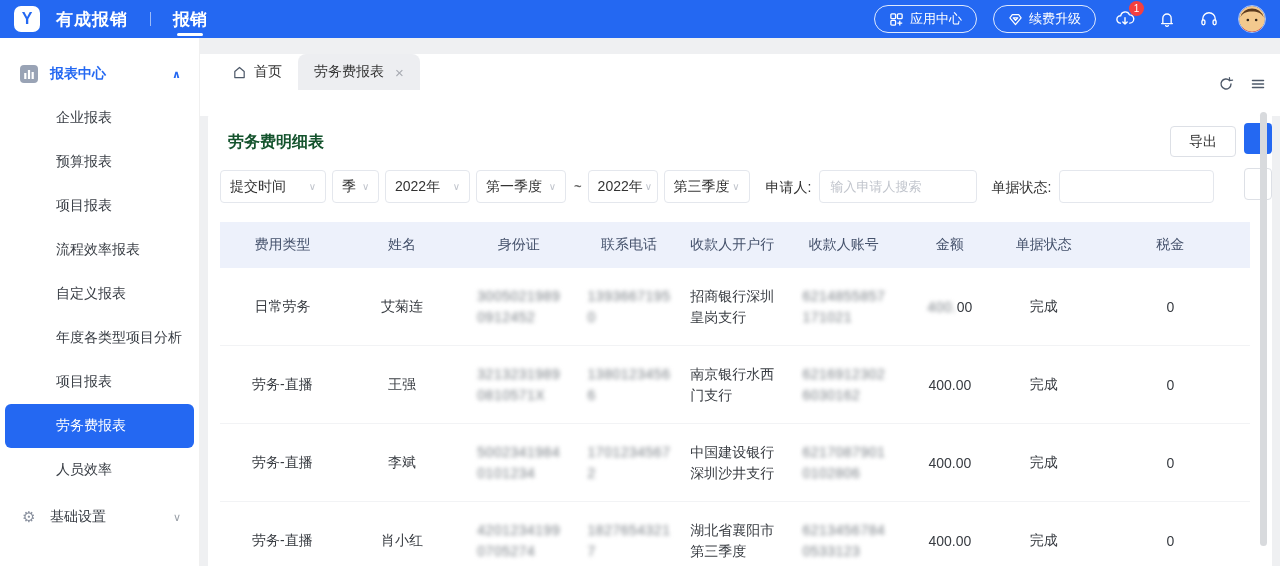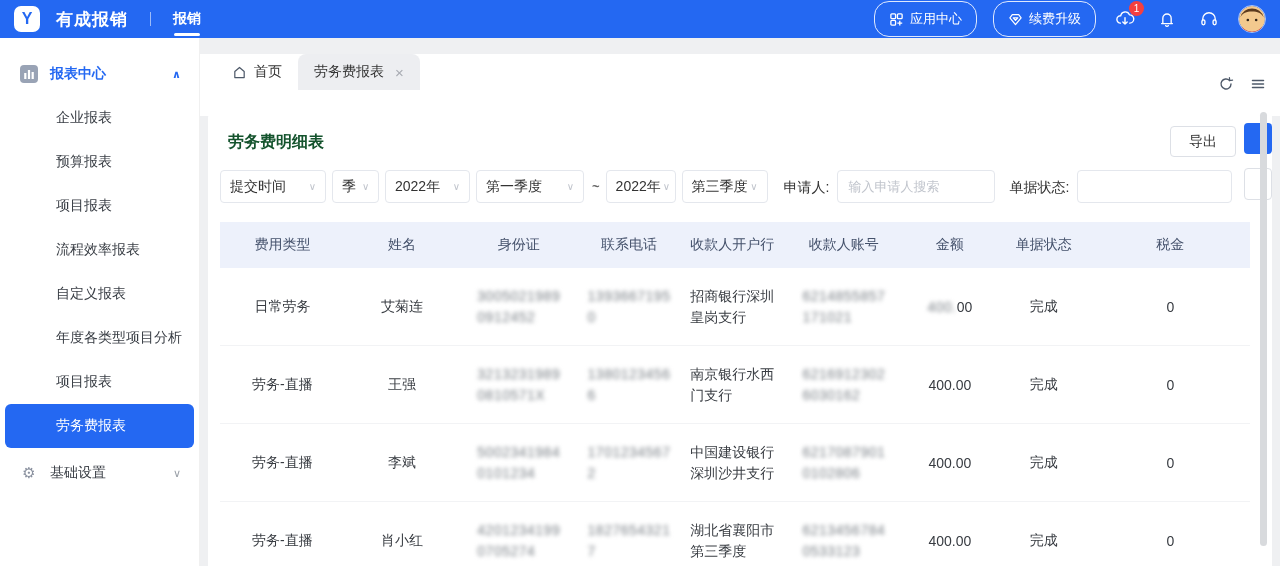--- a/index.html
+++ b/index.html
@@ -7,24 +7,24 @@
     font-family:"Liberation Sans","DejaVu Sans",sans-serif; }
   .root { position:relative; width:1280px; height:566px; }
 
   
   .topbar { position:absolute; left:0; top:0; width:1280px; height:38px; background:#2468f2;
     display:flex; align-items:center; padding:0 14px; color:#fff; }
   .logo { width:26px; height:26px; background:#fff; border-radius:7px; display:flex;
     align-items:center; justify-content:center; color:#2468f2; font-weight:bold; font-size:16px; }
   .brand { font-size:17px; font-weight:bold; margin-left:16px; letter-spacing:1px; }
   .tb-divider { width:1px; height:14px; background:rgba(255,255,255,.55); margin:0 22px; }
-  .nav-item { position:relative; font-size:14px; font-weight:bold; height:40px; display:flex; align-items:center; cursor:pointer; }
+  .nav-item { position:relative; font-size:17px; font-weight:bold; height:40px; display:flex; align-items:center; cursor:pointer; }
   .nav-item .underline { position:absolute; left:50%; transform:translateX(-50%); bottom:3px; width:26px; height:3px; background:#fff; border-radius:2px; }
   .tb-spacer { flex:1; }
-  .pill { display:flex; align-items:center; gap:6px; height:36px; padding:0 14px; border:1px solid rgba(255,255,255,.85);
+  .pill { display:flex; align-items:center; gap:6px; height:28px; padding:0 14px; border:1px solid rgba(255,255,255,.85);
     border-radius:15px; background:transparent; color:#fff; font-size:13px; margin-left:16px; cursor:pointer; white-space:nowrap; }
   .tb-ic { position:relative; width:26px; height:26px; display:flex; align-items:center; justify-content:center; margin-left:16px; cursor:pointer; }
   .badge { position:absolute; top:-5px; right:-6px; min-width:15px; height:15px; border-radius:8px; background:#f53f3f;
     color:#fff; font-size:10px; display:flex; align-items:center; justify-content:center; padding:0 3px; }
   .avatar { width:28px; height:28px; border-radius:50%; overflow:hidden; margin-left:16px; cursor:pointer; border:1px solid rgba(255,255,255,.6); }
 
   
   .sidebar { position:absolute; left:0; top:38px; width:200px; height:528px; background:#fff; border-right:1px solid #f0f0f0; z-index:3; }
   .side-head { height:44px; margin-top:14px; display:flex; align-items:center; padding:0 18px 0 20px; color:#2468f2; font-size:14px; font-weight:bold; cursor:pointer; }
   .side-head .lbl { margin-left:12px; flex:1; }
@@ -182,20 +182,23 @@
   </div>
 
   <div class="side-item">
     <span class="side-item-label">项目报表</span>
   </div>
 
   <div class="side-item active">
     <span class="side-item-label">劳务费报表</span>
   </div>
 
+  <div class="side-item">
+    <span class="side-item-label">人员效率</span>
+  </div>
 </nav>
     <div class="side-foot">
       <span class="gear">⚙</span>
       <span class="lbl">基础设置</span>
       <span class="caret">∨</span>
     </div>
   </aside>
 
   <div class="workspace">
     <div class="tabstrip">
@@ -238,21 +241,21 @@
           <span class="arrow">∨</span>
         </div>
         <div class="fsel" style="width:47px;">
           <span>季</span>
           <span class="arrow">∨</span>
         </div>
         <div class="fsel" style="width:85px;">
           <span>2022年</span>
           <span class="arrow">∨</span>
         </div>
-        <div class="fsel" style="width:108px;">
+        <div class="fsel" style="width:90px;">
           <span>第一季度</span>
           <span class="arrow">∨</span>
         </div>
         <span class="range-sep">~</span>
         <div class="fsel" style="width:70px;">
           <span>2022年</span>
           <span class="arrow" style="margin-left:2px;">∨</span>
         </div>
         <div class="fsel" style="width:86px;">
           <span>第三季度</span>

